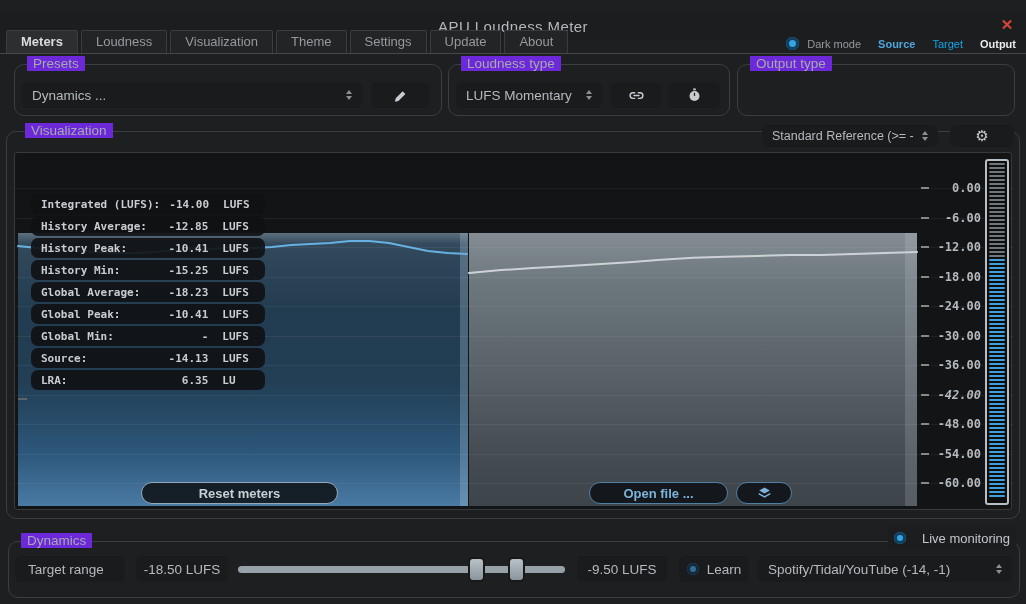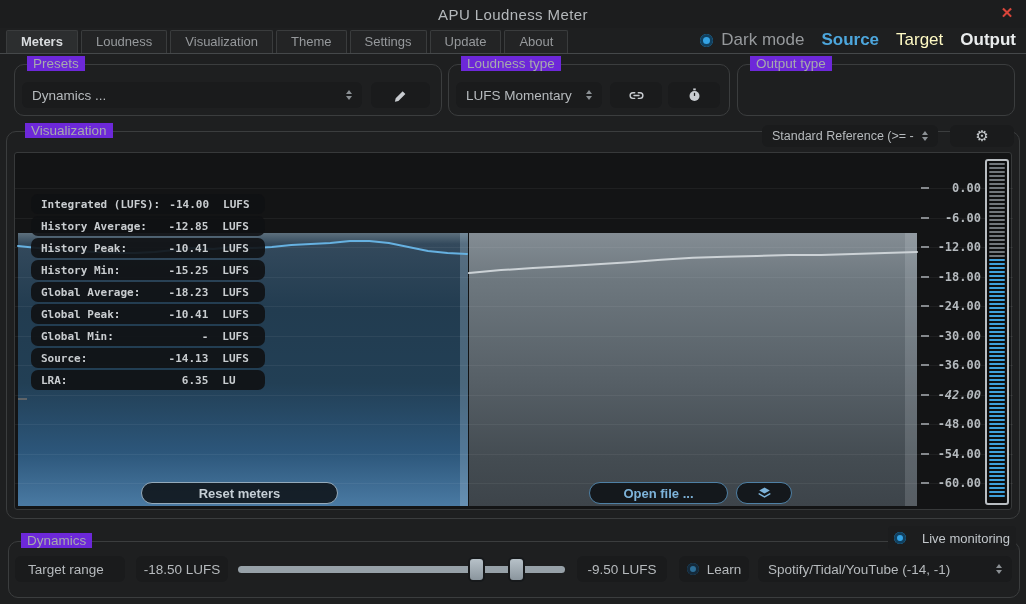--- a/index.html
+++ b/index.html
@@ -1,39 +1,39 @@
 <!DOCTYPE html>
 <html><head>
 <meta charset="utf-8">
 <style>
   html,body{margin:0;padding:0;background:#141415;}
   .app{position:relative;width:1026px;height:604px;background:#1e1f20;
        font-family:"Liberation Sans",sans-serif;overflow:hidden;color:#b6babd;}
 
   
-  .titlebar{position:absolute;left:0;top:0;right:0;height:28px;background:#1c1d1e;}
+  .titlebar{position:absolute;left:0;top:12px;right:0;height:28px;background:#1c1d1e;}
   .title{position:absolute;left:0;right:0;top:0;height:28px;line-height:30px;text-align:center;
          font-size:15px;letter-spacing:.4px;color:#b4b8bb;font-weight:500;}
   .close{position:absolute;right:10px;top:4px;width:18px;height:18px;line-height:18px;text-align:center;
          color:#d9453a;font-size:15px;font-weight:bold;cursor:default;}
 
   
   .tabbar{position:absolute;left:0;top:28px;right:0;height:25px;border-bottom:1px solid #45484a;}
   .tabs{position:absolute;left:6px;bottom:0;display:flex;}
   .tab{height:22px;line-height:22px;padding:0 14px;margin-right:3px;font-size:13px;
        border:1px solid #3a3c3d;border-bottom:none;border-radius:2px 2px 0 0;
        background:#232425;color:#96999c;white-space:nowrap;}
   .tab.active{background:#2c2e2f;color:#d9dcde;font-weight:bold;}
-  .tabbar-right{position:absolute;right:10px;bottom:3px;display:flex;gap:17px;align-items:center;font-size:17px;}
+  .tabbar-right{position:absolute;right:10px;bottom:3px;display:flex;gap:17px;align-items:center;font-size:11px;}
   .darkmode{display:flex;align-items:center;gap:8px;color:#96999c;}
   .dot{width:13px;height:13px;border-radius:50%;}
   .dot.bright{background:#35a3e4;box-shadow:inset 0 0 0 3px #11405f;}
   .dot.dim{background:#2d6f99;box-shadow:inset 0 0 0 3px #14293a;}
   .view-source{color:#4da6dc;font-weight:bold;}
-  .view-target{color:#fef9c3;}
+  .view-target{color:#0ea5e9;}
   .view-output{color:#e9eced;font-weight:bold;}
 
   
   .fs{position:absolute;border:1px solid #3b3d3e;border-radius:10px;}
   .fs .legend{position:absolute;top:-9px;left:12px;background:#6d28d9;padding:0 6px;
               font-size:13.5px;color:#a6aaad;white-space:nowrap;}
 
   
   .sel{position:absolute;background:#1a1b1c;border-radius:6px;color:#b6babd;font-size:13.5px;
        display:flex;align-items:center;padding:0 10px;box-sizing:border-box;height:26px;}

